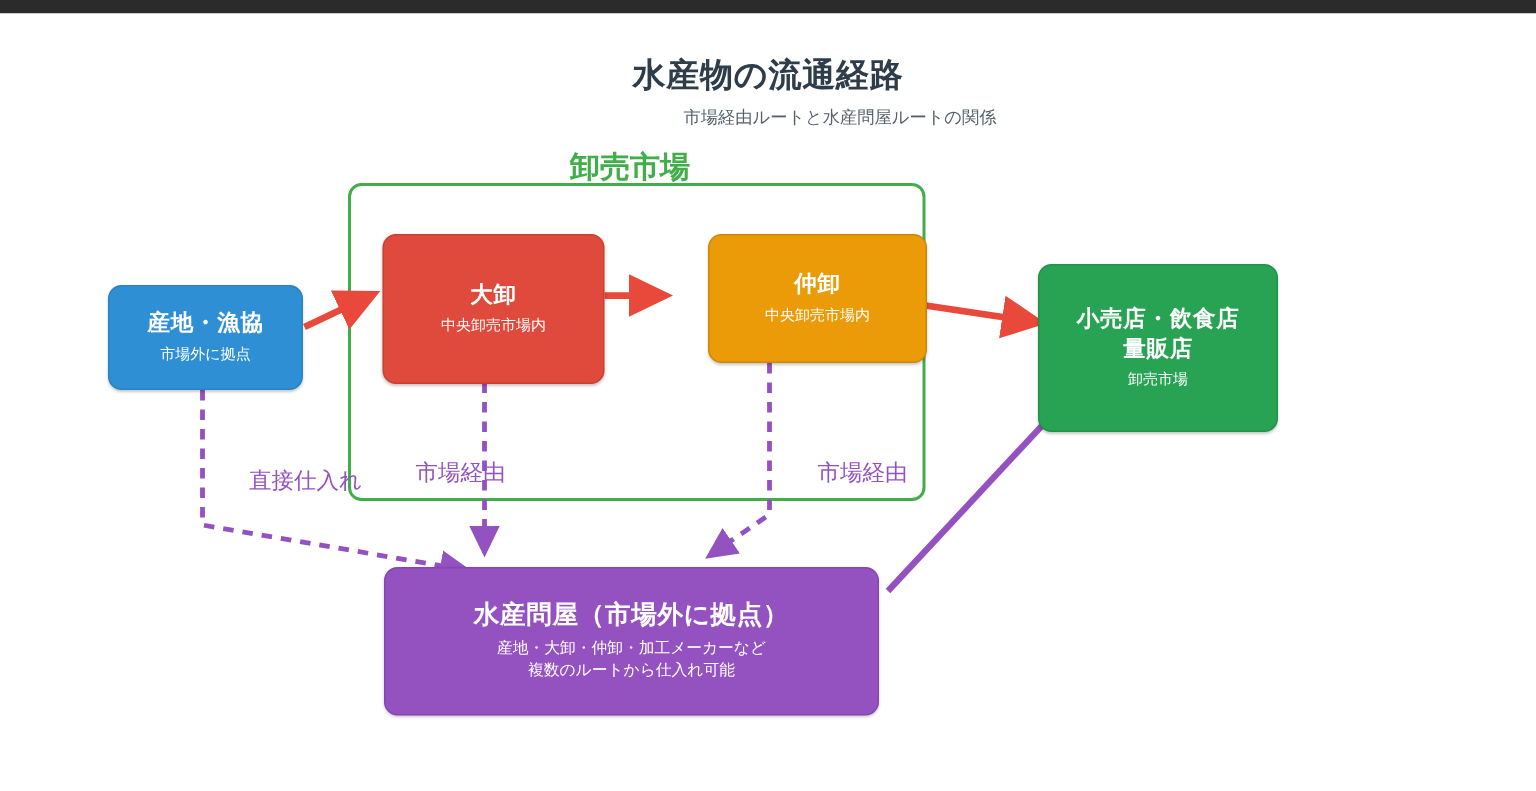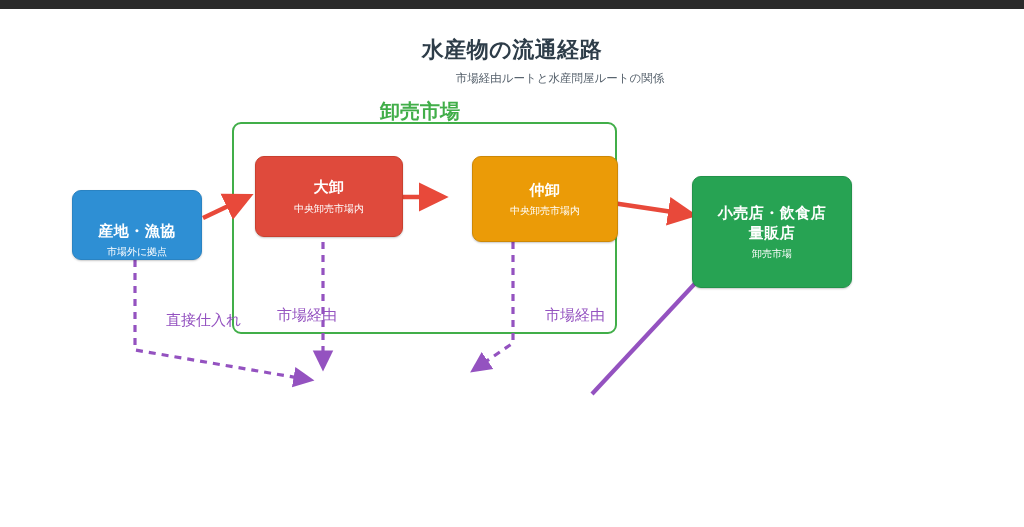--- a/index.html
+++ b/index.html
@@ -97,21 +97,21 @@
     line-height: 1.35;
     letter-spacing: 0.5px;
   }
   .node .sub {
     font-size: 10px;
     font-weight: normal;
     line-height: 1.5;
     margin-top: 3px;
   }
 
-  .node-origin   { background: #2e8fd4; border: 1.5px solid #2a83c2; justify-content: flex-end; }
+  .node-origin   { background: #2e8fd4; border: 1.5px solid #2a83c2; }
   .node-oroshi   { background: #df4a3c; border: 1.5px solid #c9402f; }
   .node-nakaoroshi { background: #eb9b07; border: 1.5px solid #cd8805; }
   .node-retail   { background: #27a353; border: 1.5px solid #22924a; }
   .node-tonya    { background: #9452c0; border: 1.5px solid #8644b4; }
 
   .node-tonya .t1 { font-size: 17px; }
   .node-tonya .sub { font-size: 10.5px; }
 
   .edge-label {
     position: absolute;
@@ -177,30 +177,35 @@
 
   <div class="edge-label" style="left:166px; top:302px;">直接仕入れ</div>
   <div class="edge-label" style="left:277px; top:297px;">市場経由</div>
   <div class="edge-label" style="left:545px; top:297px;">市場経由</div>
 
   <div class="node node-origin" style="left:72px; top:181px; width:130px; height:70px;">
     <div class="t1">産地・漁協</div>
     <div class="sub">市場外に拠点</div>
   </div>
 
-  <div class="node node-oroshi" style="left:255px; top:147px; width:148px; height:81px;">
+  <div class="node node-oroshi" style="left:255px; top:147px; width:148px; height:100px;">
     <div class="t1">大卸</div>
     <div class="sub">中央卸売市場内</div>
   </div>
 
   <div class="node node-nakaoroshi" style="left:440px; top:147px; width:146px; height:86px;margin-left:32px;">
     <div class="t1">仲卸</div>
     <div class="sub">中央卸売市場内</div>
   </div>
 
   <div class="node node-retail" style="left:692px; top:167px; width:160px; height:112px;">
     <div class="t1">小売店・飲食店</div>
     <div class="t2">量販店</div>
     <div class="sub">卸売市場</div>
   </div>
 
+  <div class="node node-tonya" style="left:256px; top:369px; width:330px; height:99px;">
+    <div class="t1">水産問屋（市場外に拠点）</div>
+    <div class="sub">産地・大卸・仲卸・加工メーカーなど</div>
+    <div class="sub" style="margin-top:0;">複数のルートから仕入れ可能</div>
+  </div>
 
 </div>
 
 </body></html>

